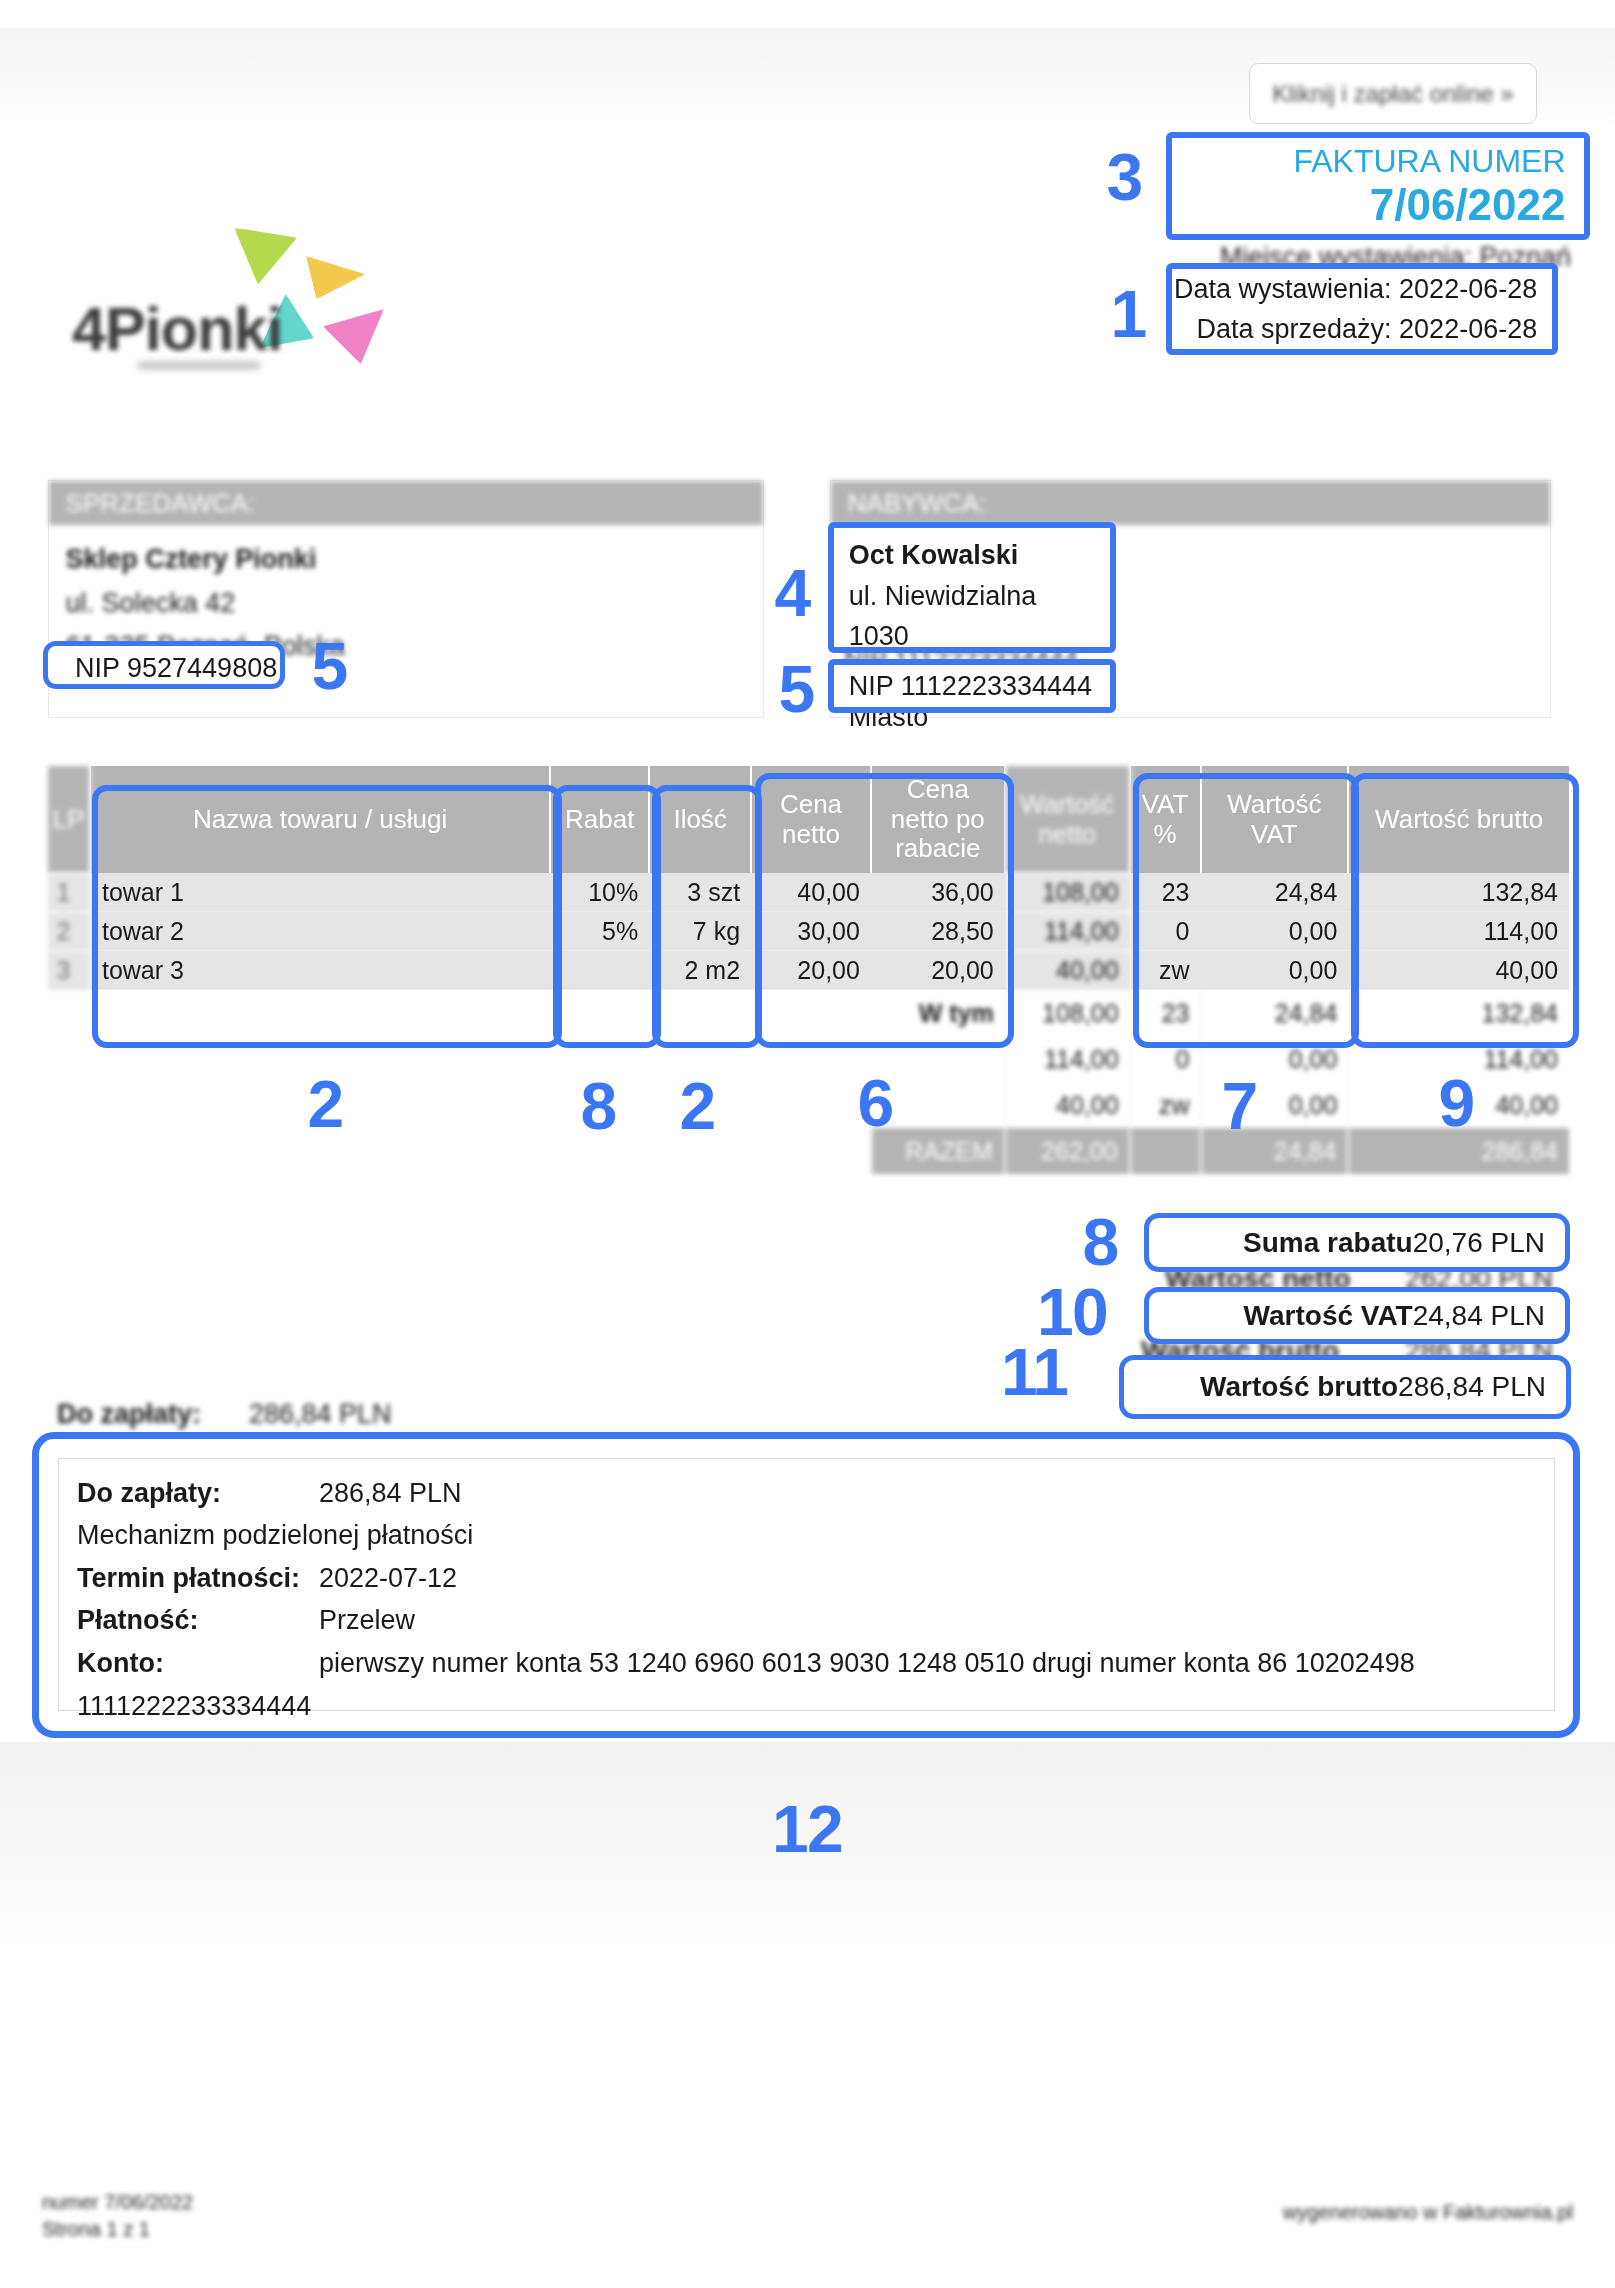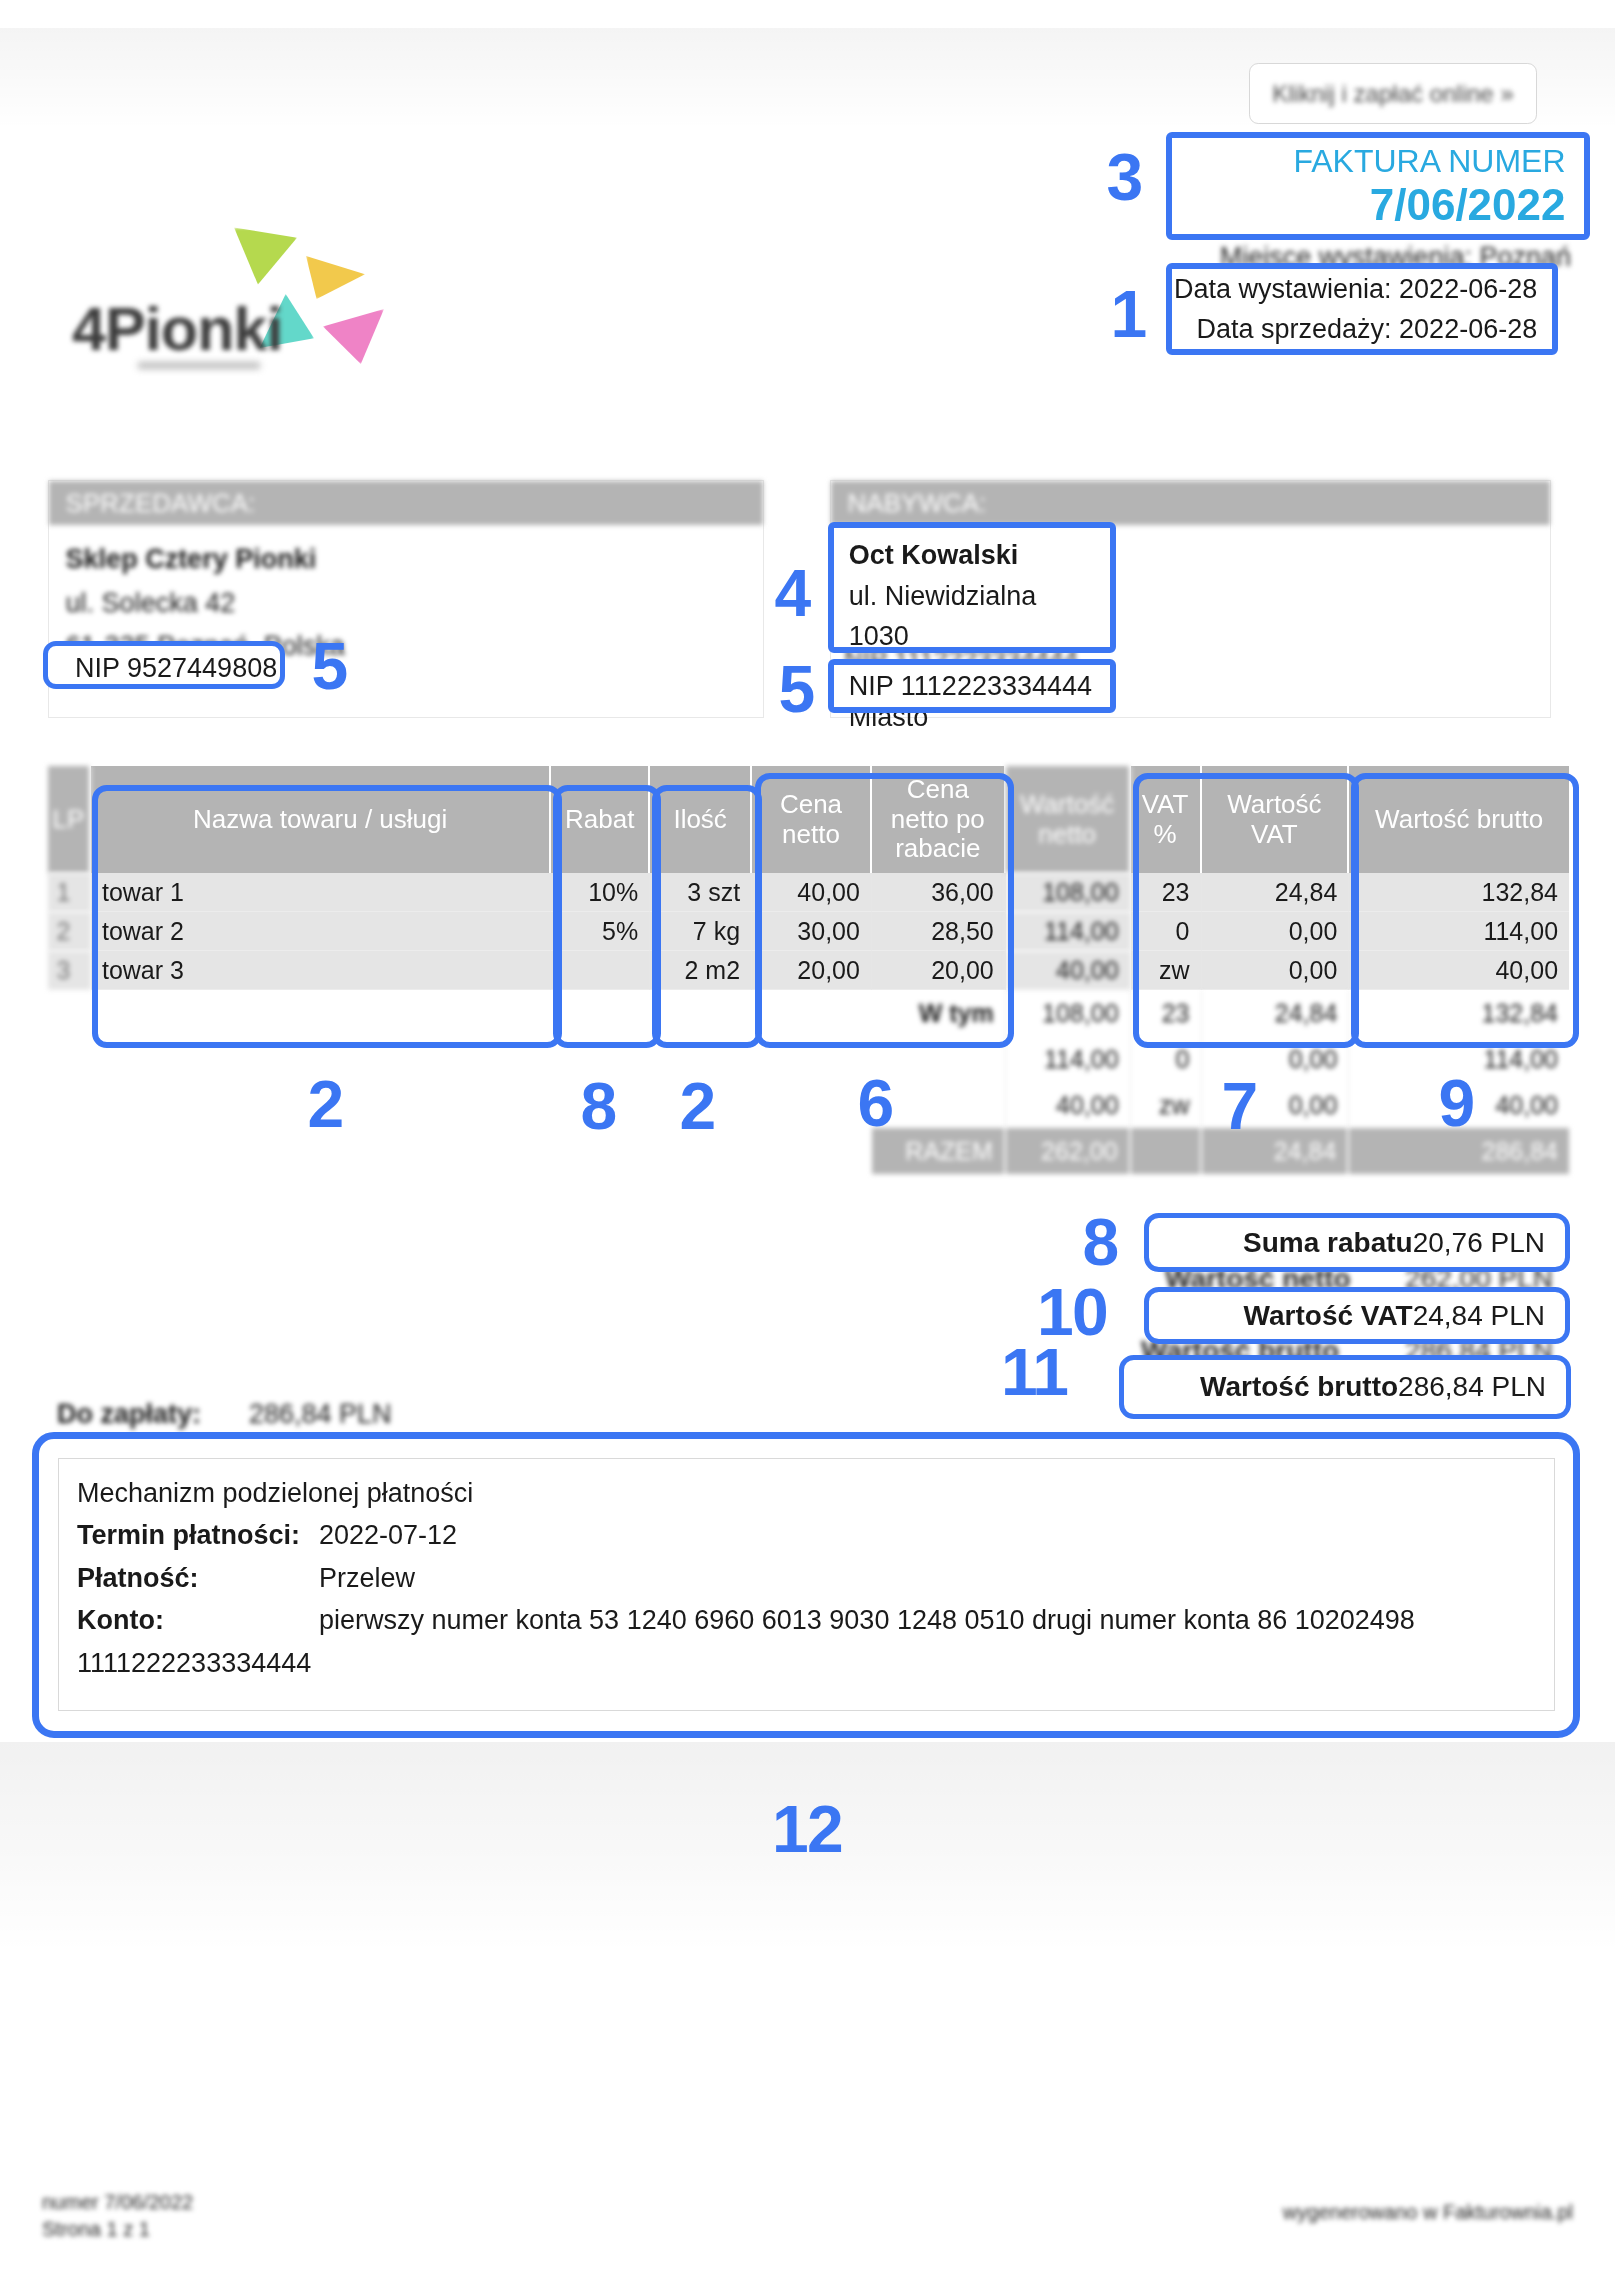--- a/index.html
+++ b/index.html
@@ -312,20 +312,23 @@
     <span>286,84 PLN</span>
   </div>
 
   <div class="abs due-blur">
     <span class="lbl">Do zapłaty:</span>
     <span>286,84 PLN</span>
   </div>
 
   <div class="boxed pay-box">
     <div class="pay-inner">
+      <div>
+        <span class="pay-label">Do zapłaty:</span><span>286,84 PLN</span>
+      </div>
       <div>Mechanizm podzielonej płatności</div>
       <div>
         <span class="pay-label">Termin płatności:</span><span>2022-07-12</span>
       </div>
       <div>
         <span class="pay-label">Płatność:</span><span>Przelew</span>
       </div>
       <div>
         <span class="pay-label">Konto:</span><span>pierwszy numer konta 53 1240 6960 6013 9030 1248 0510 drugi numer konta 86 10202498 1111222233334444</span>
       </div>

